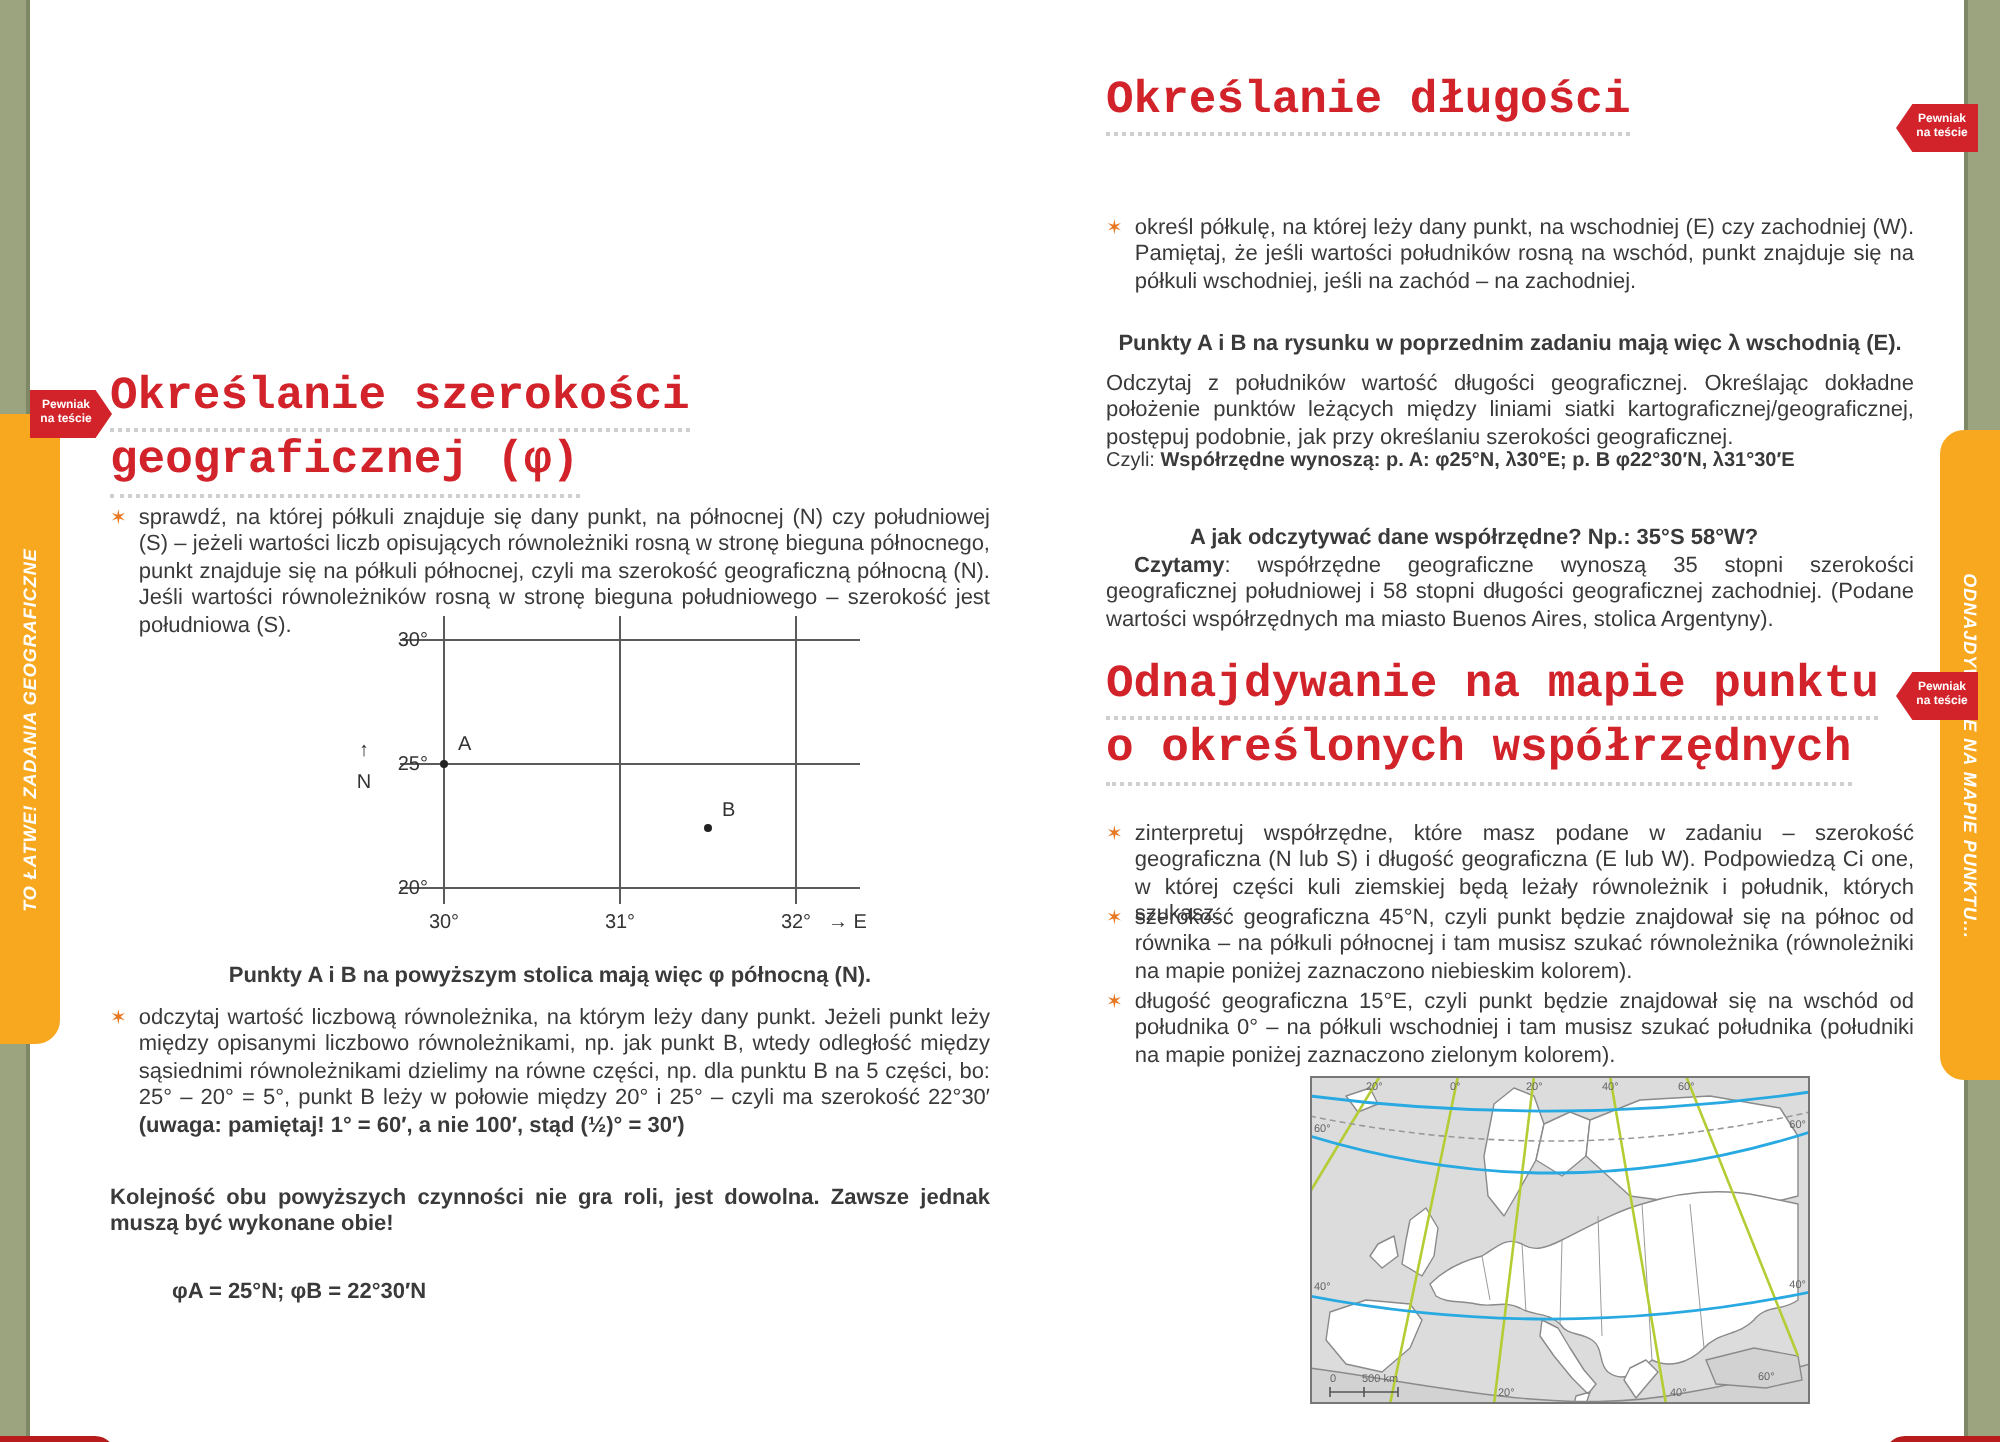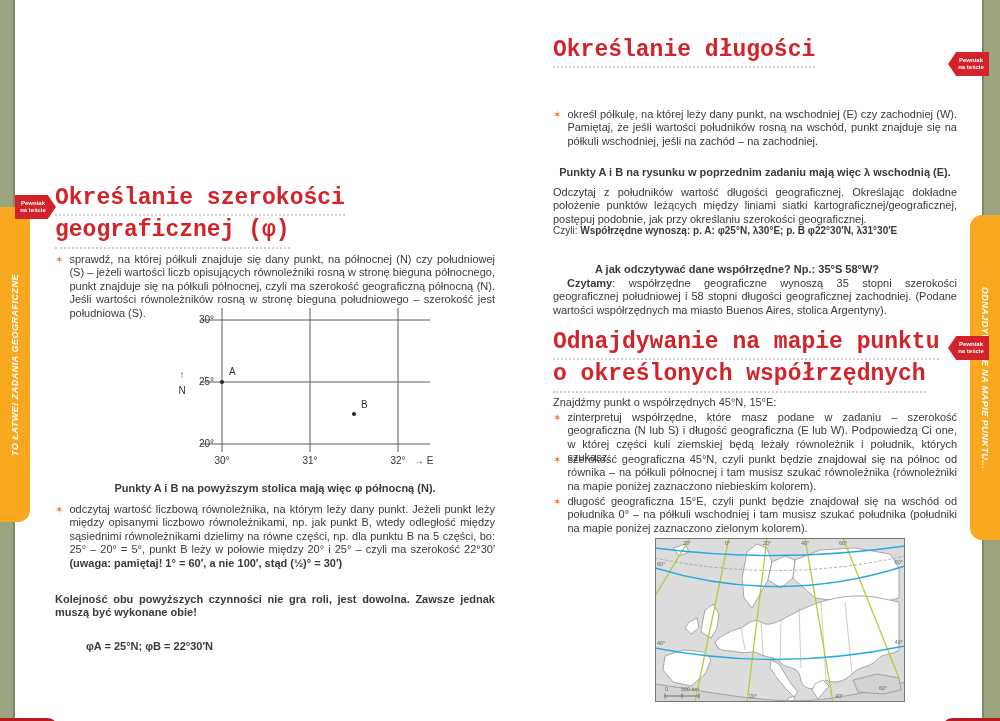--- a/index.html
+++ b/index.html
@@ -141,21 +141,20 @@
 
   <div class="abs h-red" style="left:553px;top:328px;width:420px;">
     <span>Odnajdywanie na mapie punktu</span><br>
     <span>o określonych współrzędnych</span>
   </div>
   <div class="abs badge badge-point-left" style="left:948px;top:336px;">
     <span>Pewniak</span>
     <span>na teście</span>
   </div>
 
-  <div class="abs body-txt" style="left:553px;top:396px;width:404px;">Znajdźmy punkt o współrzędnych 45°N, 15°E:</div>
 
   <div class="abs bullet body-txt" style="left:553px;top:411px;width:404px;">
     <span class="star">✶</span>
     <div class="btext">zinterpretuj współrzędne, które masz podane w zadaniu – szerokość geograficzna (N lub S) i długość geograficzna (E lub W). Podpowiedzą Ci one, w której części kuli ziemskiej będą leżały równoleżnik i południk, których szukasz.</div>
   </div>
   <div class="abs bullet body-txt" style="left:553px;top:453px;width:404px;">
     <span class="star">✶</span>
     <div class="btext">szerokość geograficzna 45°N, czyli punkt będzie znajdował się na północ od równika – na półkuli północnej i tam musisz szukać równoleżnika (równoleżniki na mapie poniżej zaznaczono niebieskim kolorem).</div>
   </div>
   <div class="abs bullet body-txt" style="left:553px;top:495px;width:404px;">

